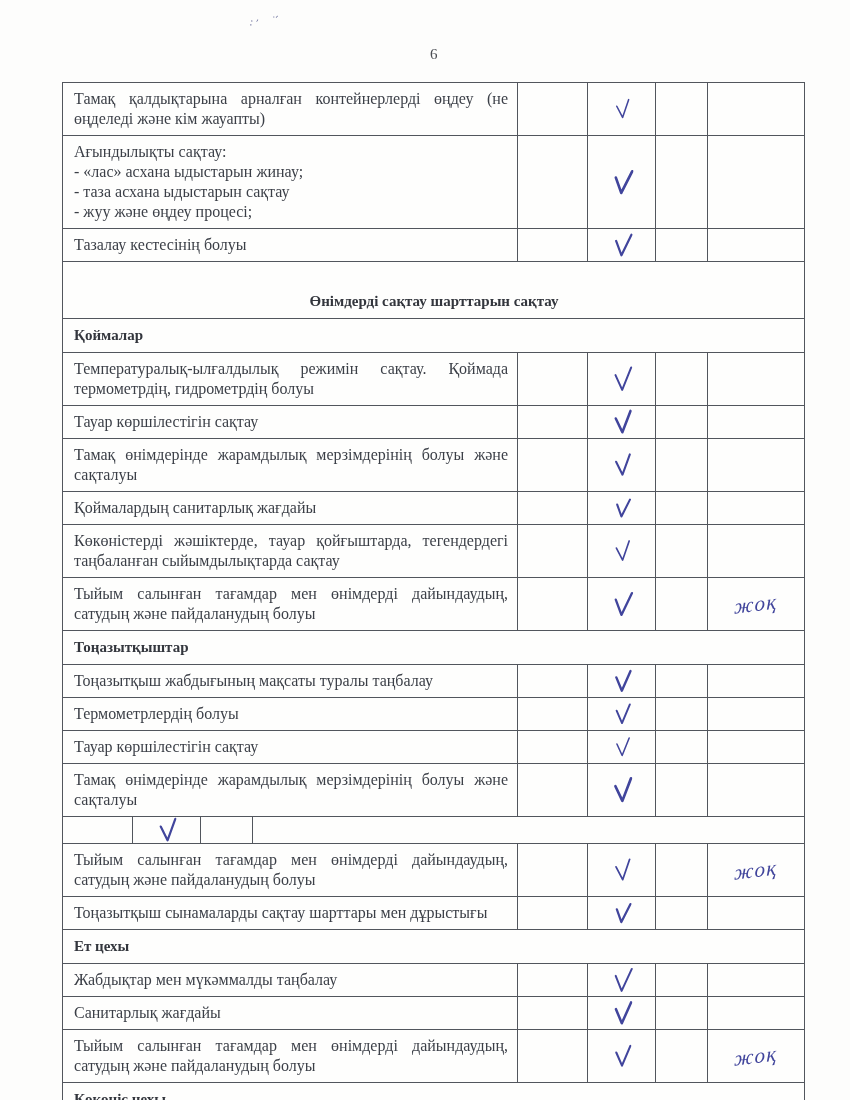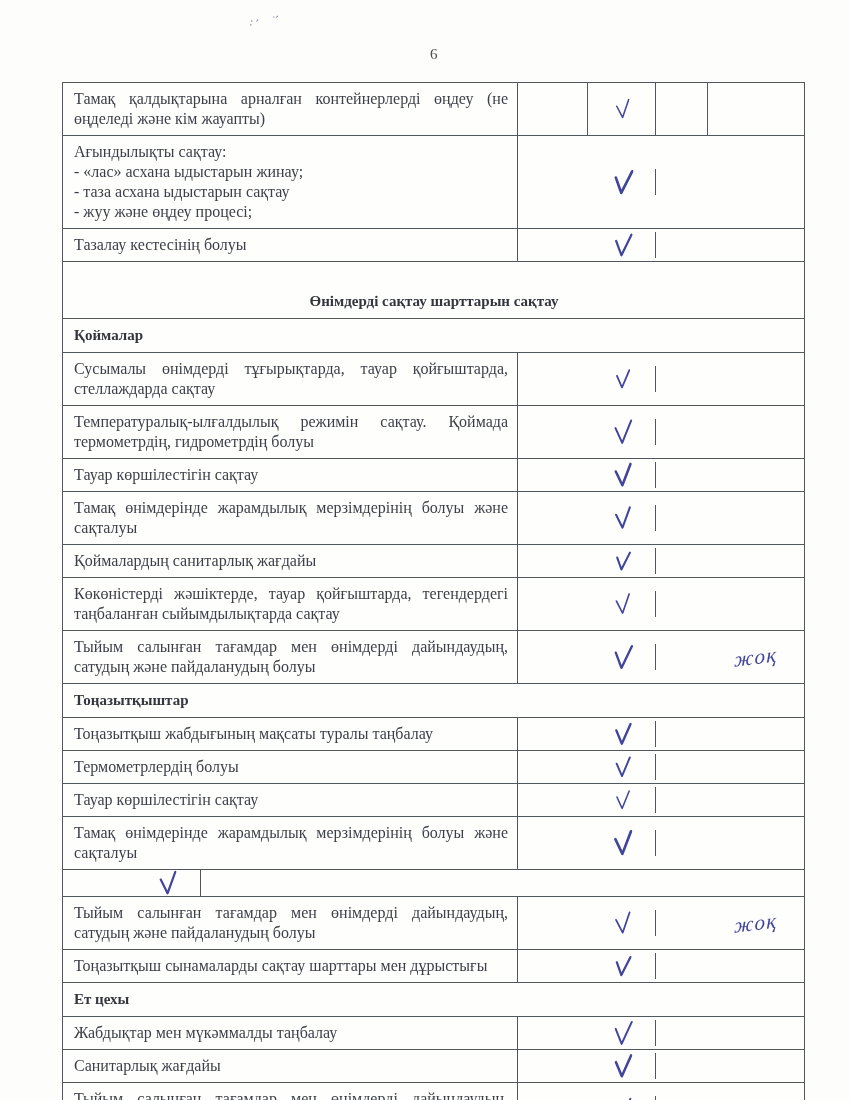--- a/index.html
+++ b/index.html
@@ -22,21 +22,21 @@
   }
   .pen-speck{position:absolute;color:#4d5288;font-size:11px;transform:rotate(14deg);opacity:.85;}
   .pen-speck.s2{transform:rotate(26deg);}
   .doc-table{
     position:absolute;left:62px;top:82px;width:743px;
     border:1.6px solid var(--border);
     box-sizing:border-box;
     background:#fefefd;
   }
   .row{display:flex;align-items:stretch;box-sizing:border-box;}
-  .row + .row{border-top:1px solid var(--border);align-items:center;}
+  .row + .row{border-top:1px solid var(--border);}
   .cell{box-sizing:border-box;}
   .text-cell{
     flex:0 0 455px;width:455px;
     padding:6px 9px 6px 11px;
     font-size:16px;line-height:20px;
     text-align:justify;
     border-right:1px solid var(--border);
   }
   .text-cell .line{text-align:left;}
   .c1{flex:0 0 70px;border-right:1px solid var(--border);}
@@ -112,31 +112,20 @@
   </div>
 
   <div class="row section-row">
     <div class="cell section-cell center">Өнімдерді сақтау шарттарын сақтау</div>
   </div>
 
   <div class="row section-row">
     <div class="cell section-cell">Қоймалар</div>
   </div>
 
-  <div class="row item-row">
-    <div class="cell text-cell">Сусымалы өнімдерді тұғырықтарда, тауар қойғыштарда, стеллаждарда сақтау</div>
-    <div class="cell c1"></div>
-    <div class="cell c2 check-slot">
-          <svg class="check" width="20" height="26" viewBox="0 0 22 28" style="transform:rotate(0deg) scale(0.85)">
-            <path d="M4.5 10 L11 25 L20.5 2.5" fill="none" stroke="#41459c" stroke-width="2.35" stroke-linecap="round" stroke-linejoin="round"></path>
-          </svg>
-        </div>
-    <div class="cell c3"></div>
-    <div class="cell c4 note-slot"></div>
-  </div>
 
   <div class="row item-row">
     <div class="cell text-cell">Температуралық-ылғалдылық режимін сақтау. Қоймада термометрдің, гидрометрдің болуы</div>
     <div class="cell c1"></div>
     <div class="cell c2 check-slot">
           <svg class="check" width="20" height="26" viewBox="0 0 22 28" style="transform:rotate(-1deg) scale(1.0899999999999999)">
             <path d="M4.5 10 L11 25 L20.5 2.5" fill="none" stroke="#41459c" stroke-width="2" stroke-linecap="round" stroke-linejoin="round"></path>
           </svg>
         </div>
     <div class="cell c3"></div>

